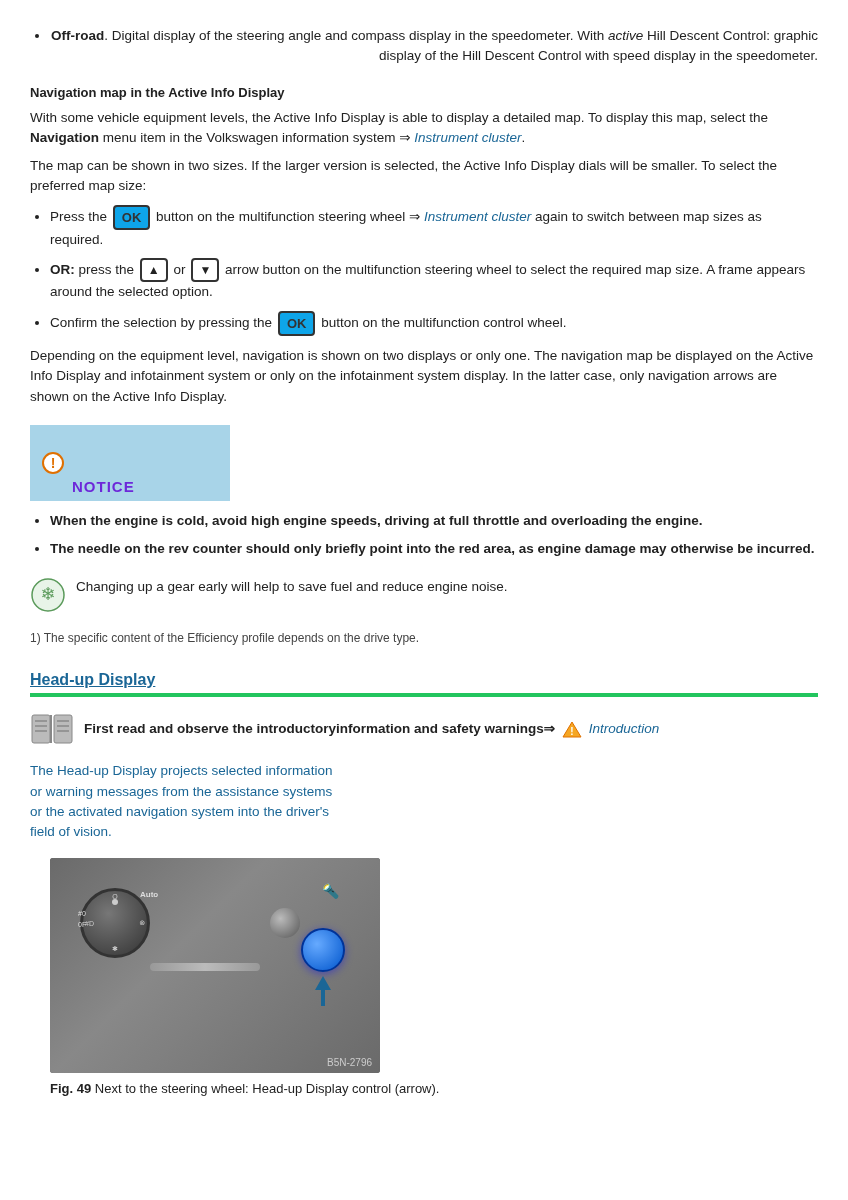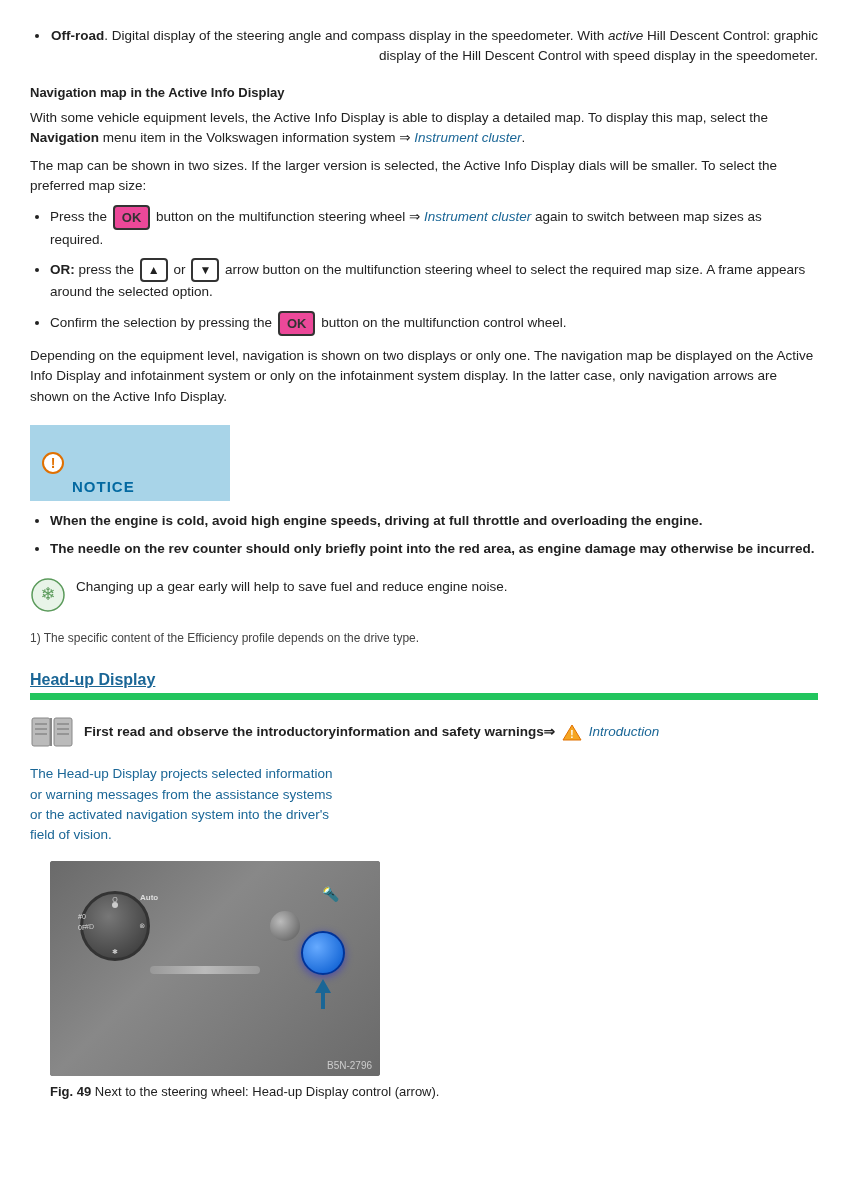--- a/index.html
+++ b/index.html
@@ -27,21 +27,21 @@
     
     .ok-btn {
       display: inline-flex;
       align-items: center;
       justify-content: center;
       border: 2px solid #333;
       border-radius: 4px;
       padding: 1px 7px;
       font-weight: bold;
       font-size: 13px;
-      background: #ec4899;
+      background: #0ea5e9;
       color: #333;
       vertical-align: middle;
       margin: 0 2px;
     }
 
     
     .arrow-btn {
       display: inline-flex;
       align-items: center;
       justify-content: center;
@@ -78,21 +78,21 @@
       border: 2px solid #e07000;
       border-radius: 50%;
       color: #e07000;
       font-weight: bold;
       font-size: 14px;
       margin-right: 8px;
     }
     .notice-title {
       font-weight: bold;
       font-size: 15px;
-      color: #0369a1;
+      color: #6d28d9;
       letter-spacing: 1px;
       margin-top: 47px;
     }
     .notice-content ul li {
       font-weight: bold;
     }
 
     
     .tip-row {
       display: flex;
@@ -113,21 +113,21 @@
       margin-top: 16px;
       margin-bottom: 10px;
     }
 
     
     .section-title {
       font-size: 16px;
       font-weight: bold;
       color: #1a6696;
       text-decoration: underline;
-      border-bottom: 7px solid #22c55e;
+      border-bottom: 4px solid #22c55e;
       padding-bottom: 4px;
       margin-bottom: 14px;
       margin-top: 24px;
     }
 
     
     .safety-header {
       display: flex;
       align-items: center;
       margin-bottom: 14px;

